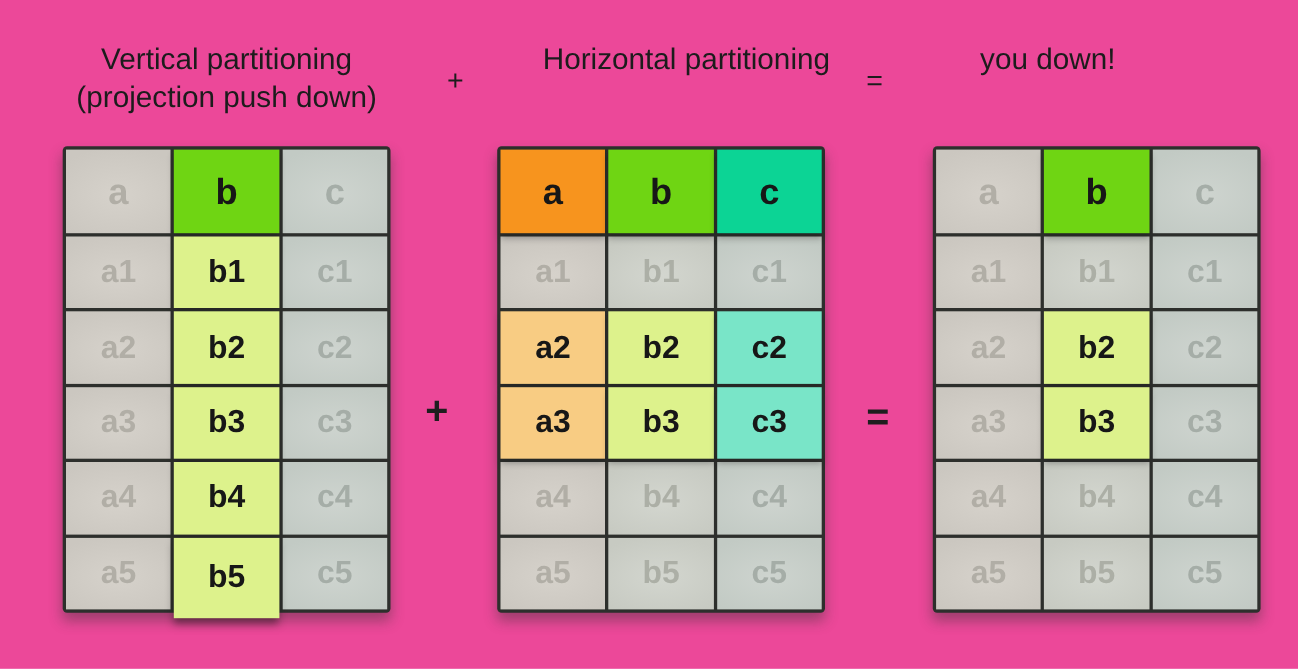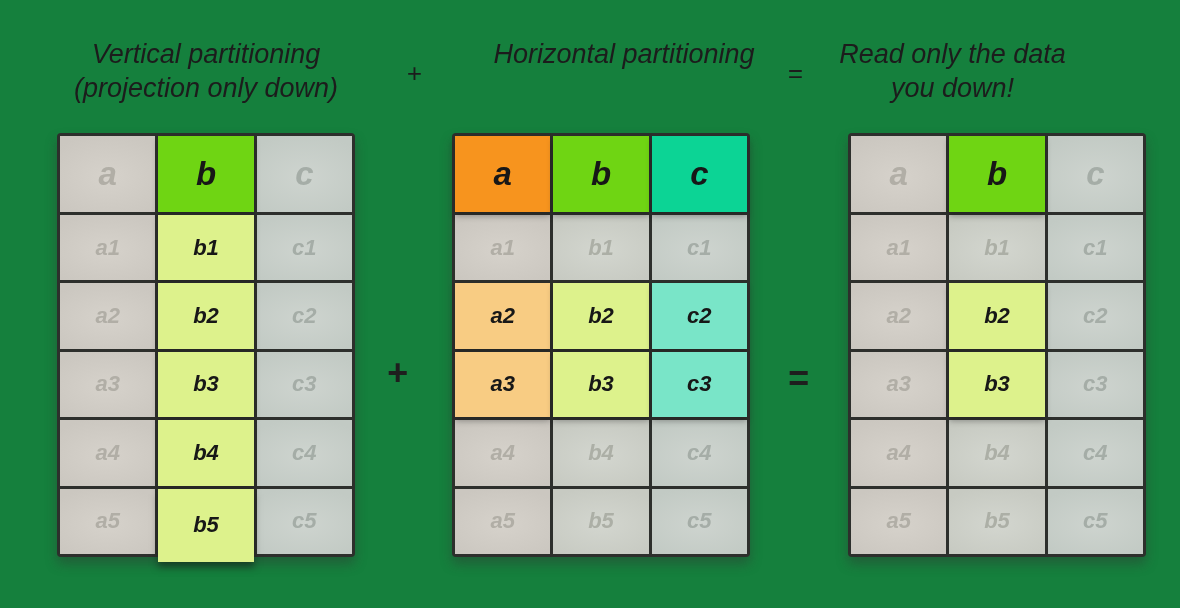--- a/index.html
+++ b/index.html
@@ -1,32 +1,32 @@
 <!DOCTYPE html>
 <html><head>
 <meta charset="utf-8">
 <style>
   html,body{margin:0;padding:0;background:#ffffff;}
   body{width:1180px;height:608px;overflow:hidden;font-family:"Liberation Sans","DejaVu Sans",sans-serif;}
-  .canvas{position:absolute;left:0;top:0;width:1180px;height:608px;background:#15803d;font-style:italic;}
+  .canvas{position:absolute;left:0;top:0;width:1180px;height:608px;background:#ec4899;}
 
   
   .caption{position:absolute;top:37px;text-align:center;font-size:27px;line-height:34px;color:#1c1c1c;letter-spacing:0px;}
   .cap-op{position:absolute;top:58px;font-size:26px;color:#1c1c1c;width:30px;text-align:center;}
 
   
   .big-op{position:absolute;font-size:36px;font-weight:bold;color:#1e1e1e;width:36px;text-align:center;}
 
   
   .tbl{position:absolute;top:133px;width:298px;height:424px;display:grid;
        grid-template-columns:repeat(3,1fr);grid-template-rows:76px repeat(5,1fr);
        gap:3px;padding:3px;background:#2d2f2c;border-radius:4px;box-sizing:border-box;
        box-shadow:0 7px 12px rgba(50,50,50,0.42);}
   .cell{display:flex;align-items:center;justify-content:center;
-        font-weight:bold;font-size:22px;color:#171717;}
+        font-weight:bold;font-size:29px;color:#171717;}
   .cell.hdr{font-size:33px;}
 
   
   .dim-a{background:radial-gradient(ellipse 82% 68% at 50% 54%, #d6d2cb 0%, #cbc7c0 85%);color:#b1aea6;}
   .dim-b{background:radial-gradient(ellipse 82% 68% at 50% 54%, #d3d6cf 0%, #c7cac2 85%);color:#acafa6;}
   .dim-c{background:radial-gradient(ellipse 82% 68% at 50% 54%, #ced4cf 0%, #c2cac4 85%);color:#a5ada7;}
 
   
   .hd-green {background:#6fd513;}
   .hd-orange{background:#f7941e;}
@@ -41,29 +41,28 @@
   
   .overhang{height:calc(100% + 8px);z-index:2;box-shadow:0 5px 7px rgba(20,20,20,0.5);}
 </style>
 </head>
 <body>
 
 <div class="canvas">
 
   <div class="caption" style="left:40px;width:332px;">
     <div>Vertical partitioning</div>
-    <div>(projection only down)</div>
+    <div>(projection push down)</div>
   </div>
   <div class="cap-op" style="left:399px;">+</div>
   <div class="caption" style="left:456px;width:336px;">
     <div>Horizontal partitioning</div>
   </div>
   <div class="cap-op" style="left:780px;">=</div>
   <div class="caption" style="left:790px;width:325px;">
-    <div>Read only the data</div>
     <div>you down!</div>
   </div>
 
   <div class="tbl" style="left:57px;">
       <div class="cell dim-a hdr">a</div>
       <div class="cell hd-green hdr">b</div>
       <div class="cell dim-c hdr">c</div>
       <div class="cell dim-a">a1</div>
       <div class="cell hl-green">b1</div>
       <div class="cell dim-c">c1</div>

